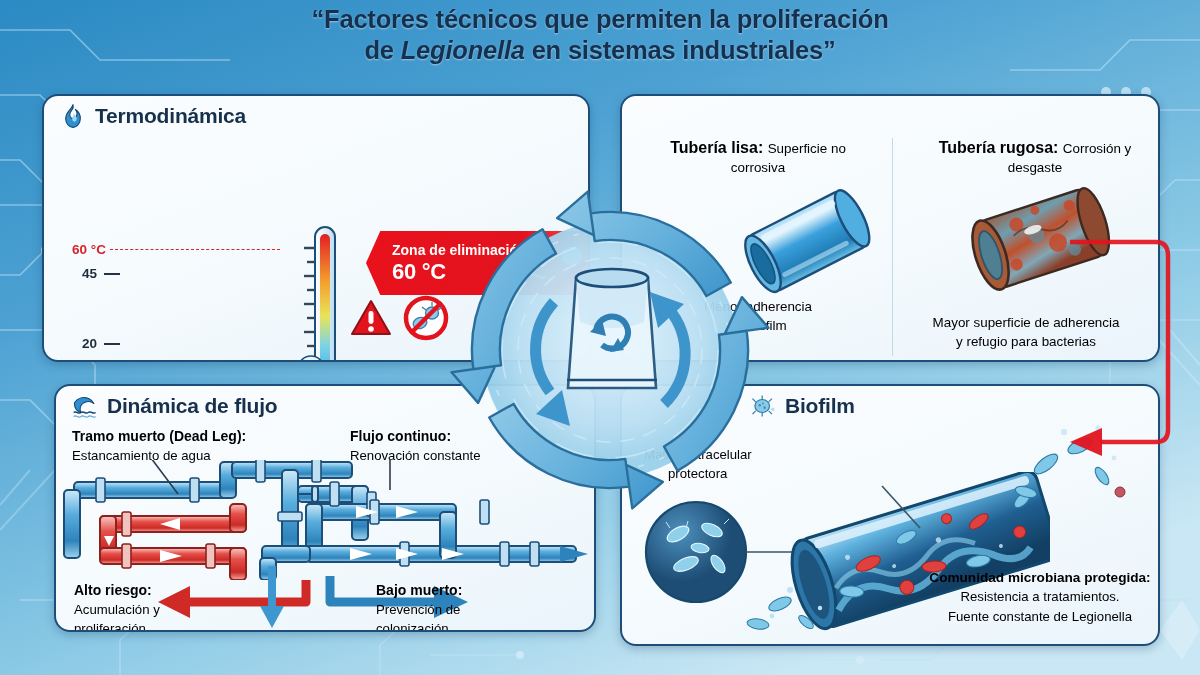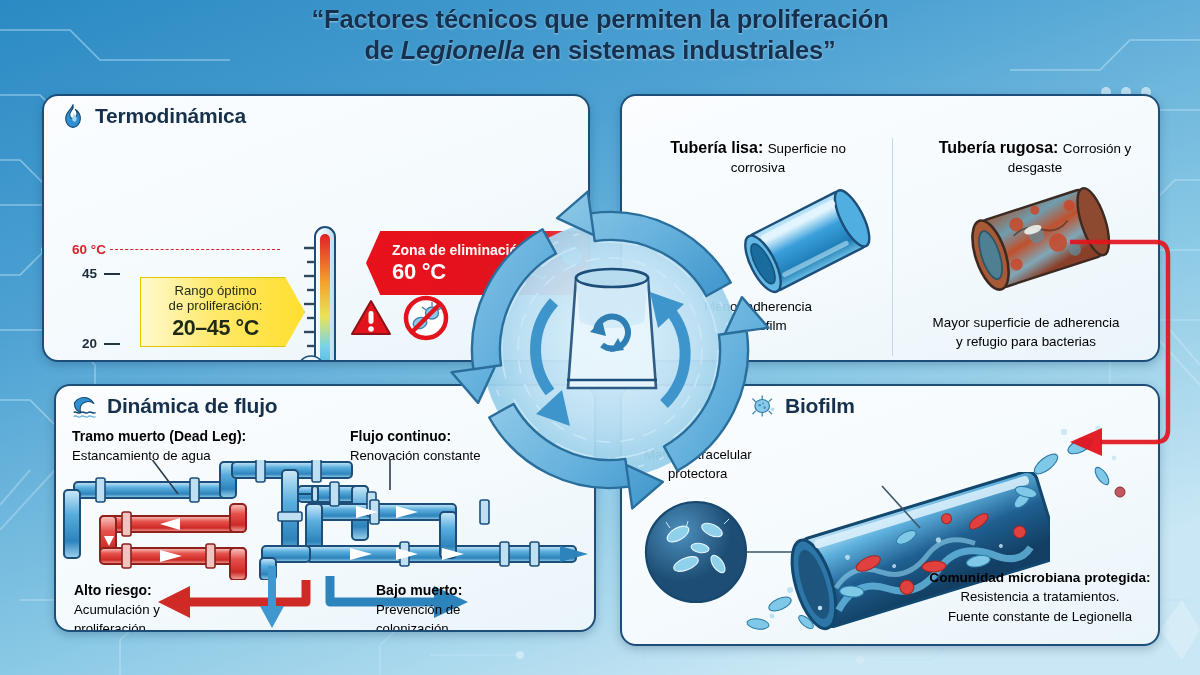--- a/index.html
+++ b/index.html
@@ -172,25 +172,20 @@
     <div class="ptitle">Termodinámica</div>
   </div>
 
   <div class="axis-t" id="t60">60 °C</div>
   <div class="axis-t" id="t45">45</div>
   <div class="axis-t" id="t20">20</div>
   <div class="dashline"></div>
   <div class="tick" style="left:60px;top:177px;"></div>
   <div class="tick" style="left:60px;top:247px;"></div>
 
-  <div class="yellow-cal">
-    <div>Rango óptimo</div>
-    <div>de proliferación:</div>
-    <div class="big">20–45 °C</div>
-  </div>
 
   <svg style="position:absolute;left:258px;top:128px;width:48px;height:190px;" viewBox="0 0 48 190">
     <defs>
       <linearGradient id="mercury" x1="0" y1="1" x2="0" y2="0">
         <stop offset="0" stop-color="#3aa0e0"></stop>
             <stop offset=".25" stop-color="#79d3e8"></stop>
         <stop offset=".45" stop-color="#e8e45a"></stop>
             <stop offset=".68" stop-color="#f4a02f"></stop>
         <stop offset="1" stop-color="#e01f26"></stop>
       </linearGradient>

